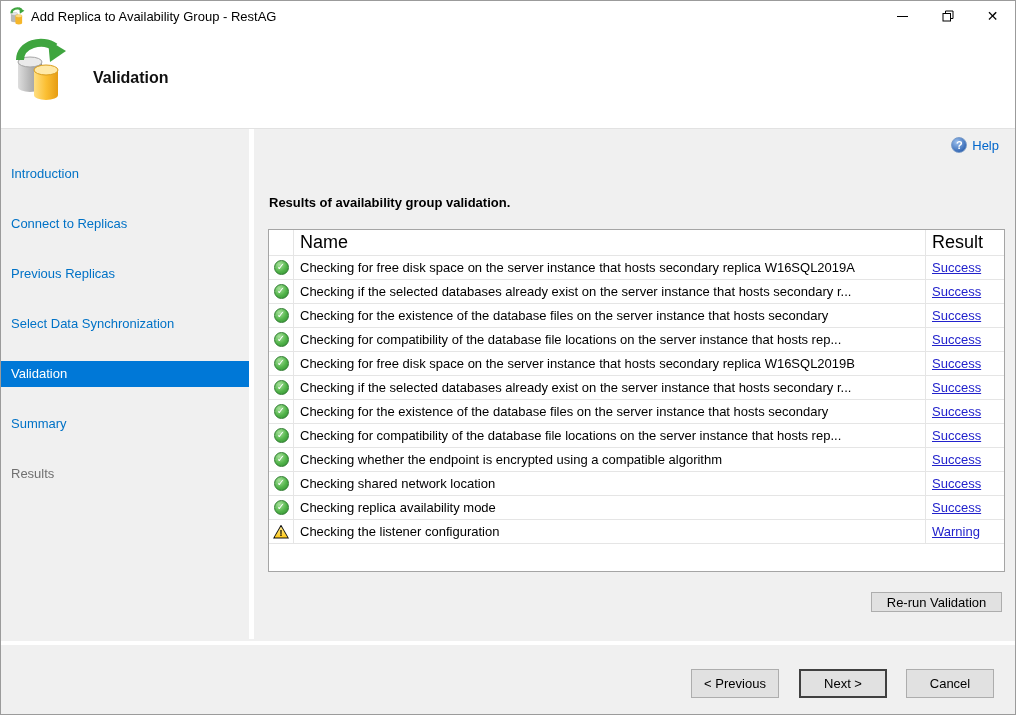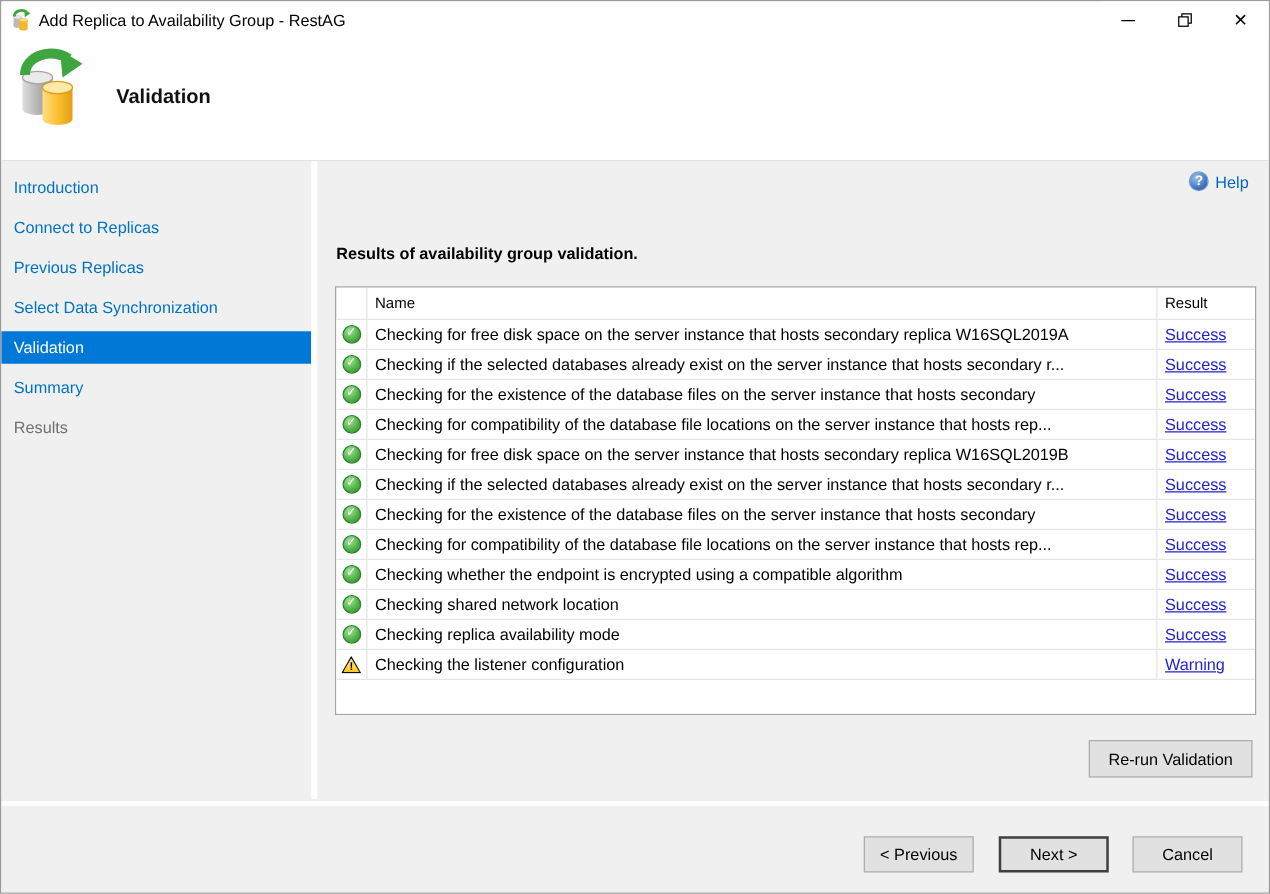--- a/index.html
+++ b/index.html
@@ -20,40 +20,40 @@
   .glyph-min{display:block;width:11px;height:1px;background:#000;}
   .glyph-close{font-size:14px;line-height:14px;color:#000;}
 
   
   .wheader{position:absolute;top:30px;left:0;right:0;height:98px;background:#fff;border-bottom:1px solid #e2e2e2;}
   .wicon{position:absolute;left:9px;top:7px;}
   .page-title{position:absolute;left:92px;top:38px;font-size:16px;font-weight:bold;color:#111;}
 
   
   .sidebar{position:absolute;top:128px;left:0;width:248px;bottom:75px;background:#f0f0f0;padding-top:8px;}
-  .nav-item{height:26px;line-height:26px;padding-left:10px;margin-bottom:6px;color:#0072c6;cursor:pointer;white-space:nowrap;}
+  .nav-item{height:26px;line-height:26px;padding-left:10px;margin-bottom:6px;color:#0072c6;cursor:pointer;white-space:nowrap;margin-top:24px;}
   .nav-item.active{background:#0078d7;color:#fff;}
   .nav-item.disabled{color:#707070;cursor:default;}
   .gutter{position:absolute;top:128px;left:248px;width:5px;bottom:75px;background:#fff;}
 
   
   .content{position:absolute;top:128px;left:253px;right:0;bottom:75px;background:#f0f0f0;}
   .help-link{position:absolute;top:8px;right:16px;display:flex;align-items:center;cursor:pointer;}
   .help-icon{width:16px;height:16px;border-radius:50%;
     background:radial-gradient(circle at 35% 30%,#9cc0ee,#3a6db8 70%,#2b599c);
     border:1px solid #7a9cc9;color:#fff;font-size:11px;font-weight:bold;
     display:flex;align-items:center;justify-content:center;margin-right:5px;}
   .help-label{color:#0066cc;font-size:13px;}
   .heading{position:absolute;left:15px;top:66px;font-weight:bold;color:#000;}
 
   
   .tbl{position:absolute;left:14px;top:100px;width:737px;height:343px;background:#fff;
        border:1px solid #a5a5a5;display:flex;flex-direction:column;overflow:hidden;}
   .thead{display:flex;height:26px;border-bottom:1px solid #e5e5e5;flex:0 0 auto;}
-  .thead .cell-name,.thead .cell-result{font-size:12px;color:#000;line-height:25px;}
+  .thead .cell-name,.thead .cell-result{font-size:18px;color:#000;line-height:25px;}
   .trow{display:flex;height:24px;border-bottom:1px solid #e5e5e5;flex:0 0 auto;background:#fff;}
   .cell-icon{width:25px;flex:0 0 auto;border-right:1px solid #e5e5e5;display:flex;align-items:center;justify-content:center;}
   .cell-name{flex:1 1 auto;min-width:0;padding:0 6px;line-height:23px;white-space:nowrap;overflow:hidden;border-right:1px solid #e5e5e5;}
   .cell-result{width:78px;flex:0 0 auto;padding-left:6px;line-height:23px;white-space:nowrap;}
   .rlink{color:#2222cc;text-decoration:underline;cursor:pointer;}
   .tfill{flex:1 1 auto;background:#fff;}
 
   .sicon{display:inline-block;position:relative;}
   .sicon-success{width:15px;height:15px;border-radius:50%;
     background:radial-gradient(circle at 35% 28%,#a8e29c,#52b44a 55%,#2f8a30);
@@ -63,21 +63,21 @@
   .sicon-warning{width:16px;height:14px;background:#101010;
     clip-path:polygon(50% 0%,100% 100%,0% 100%);}
   .sicon-warning::before{content:"";position:absolute;left:1.5px;top:2px;width:13px;height:11px;
     background:linear-gradient(#ffe98e,#ffc814);clip-path:polygon(50% 0%,100% 100%,0% 100%);}
   .sicon-warning::after{content:"!";position:absolute;left:0;top:2px;width:16px;text-align:center;
     color:#000;font-size:9px;font-weight:bold;line-height:12px;}
 
   
   .btn{background:#e1e1e1;border:1px solid #adadad;font-family:inherit;font-size:13px;color:#000;
        text-align:center;cursor:pointer;padding:0;}
-  .rerun-btn{position:absolute;top:463px;right:13px;width:131px;height:30px;}
+  .rerun-btn{position:absolute;top:463px;right:13px;width:131px;height:20px;}
 
   .footer-sep{position:absolute;top:640px;left:0;right:0;height:4px;background:#fff;}
   .footer{position:absolute;top:644px;left:0;right:0;bottom:0;background:#f0f0f0;}
   .footer .btn{position:absolute;top:24px;width:88px;height:29px;}
   .btn-previous{left:690px;}
   .btn-next{left:798px;width:97px;border:2px solid #404040;}
   .btn-cancel{left:905px;}
 </style>
 </head>
 <body>

